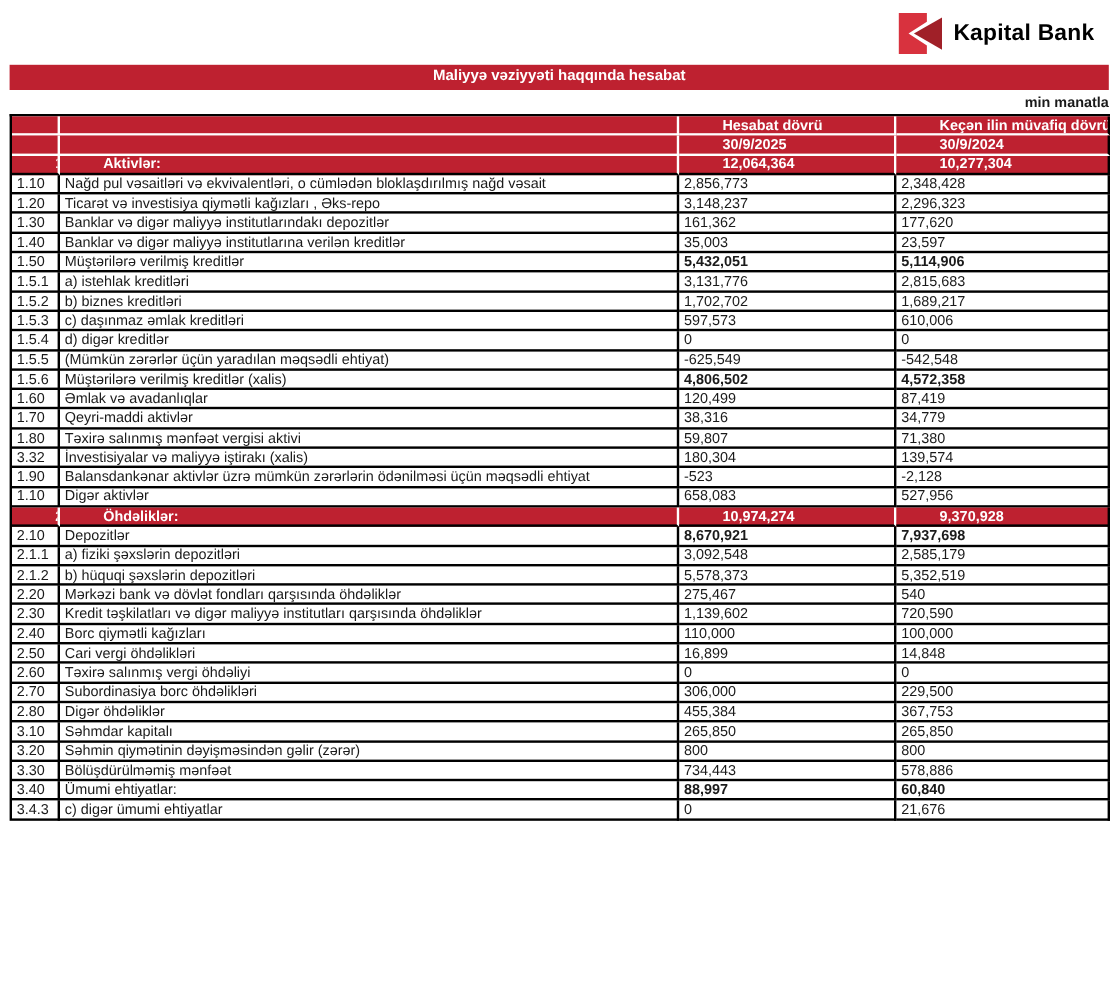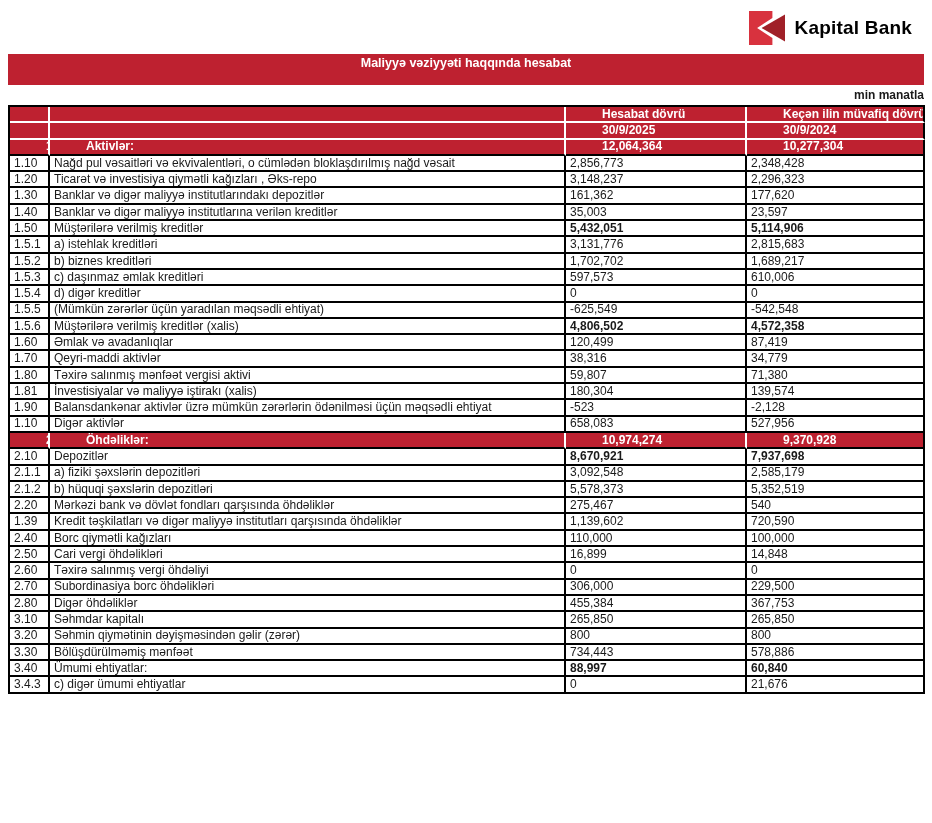--- a/index.html
+++ b/index.html
@@ -17,21 +17,21 @@
   }
   
   .page-header{height:50px;display:flex;justify-content:flex-end;align-items:center;padding:6px 20px 0 0;}
   .logo-wrap{display:flex;align-items:center;gap:9px;}
   .logo-wrap svg{display:block;}
   .logo-a{fill:var(--logo-bright);}
   .logo-b{fill:var(--logo-dark);}
   .brand-name{font-size:19px;font-weight:bold;color:#000000;letter-spacing:0.2px;}
   
   .title-bar{
-    margin:4px 8px 0 8px;height:31px;line-height:19px;background:var(--accent);
+    margin:4px 8px 0 8px;height:21px;line-height:19px;background:var(--accent);
     color:#ffffff;font-weight:bold;font-size:12.5px;text-align:center;
   }
   
   .unit-note{margin:3px 8px 2px 8px;text-align:right;font-weight:bold;font-size:12px;height:15px;line-height:15px;}
   
   table.report{
     margin-left:8px;width:917px;table-layout:fixed;
     border-collapse:separate;border-spacing:0;
     border-top:2px solid var(--border);border-left:2px solid var(--border);
     font-size:12px;
@@ -178,21 +178,21 @@
         <td class="cell-num">38,316</td>
         <td class="cell-num">34,779</td>
       </tr>
       <tr class="normal">
         <td class="cell-code">1.80</td>
         <td class="cell-label">Təxirə salınmış mənfəət vergisi aktivi</td>
         <td class="cell-num">59,807</td>
         <td class="cell-num">71,380</td>
       </tr>
       <tr class="normal">
-        <td class="cell-code">1.81</td>
+        <td class="cell-code">3.32</td>
         <td class="cell-label">İnvestisiyalar və maliyyə iştirakı (xalis)</td>
         <td class="cell-num">180,304</td>
         <td class="cell-num">139,574</td>
       </tr>
       <tr class="normal">
         <td class="cell-code">1.90</td>
         <td class="cell-label">Balansdankənar aktivlər üzrə mümkün zərərlərin ödənilməsi üçün məqsədli ehtiyat</td>
         <td class="cell-num">-523</td>
         <td class="cell-num">-2,128</td>
       </tr>
@@ -226,21 +226,21 @@
         <td class="cell-num">5,578,373</td>
         <td class="cell-num">5,352,519</td>
       </tr>
       <tr class="normal">
         <td class="cell-code">2.20</td>
         <td class="cell-label">Mərkəzi bank və dövlət fondları qarşısında öhdəliklər</td>
         <td class="cell-num">275,467</td>
         <td class="cell-num">540</td>
       </tr>
       <tr class="normal">
-        <td class="cell-code">1.39</td>
+        <td class="cell-code">2.30</td>
         <td class="cell-label">Kredit təşkilatları və digər maliyyə institutları qarşısında öhdəliklər</td>
         <td class="cell-num">1,139,602</td>
         <td class="cell-num">720,590</td>
       </tr>
       <tr class="normal">
         <td class="cell-code">2.40</td>
         <td class="cell-label">Borc qiymətli kağızları</td>
         <td class="cell-num">110,000</td>
         <td class="cell-num">100,000</td>
       </tr>

